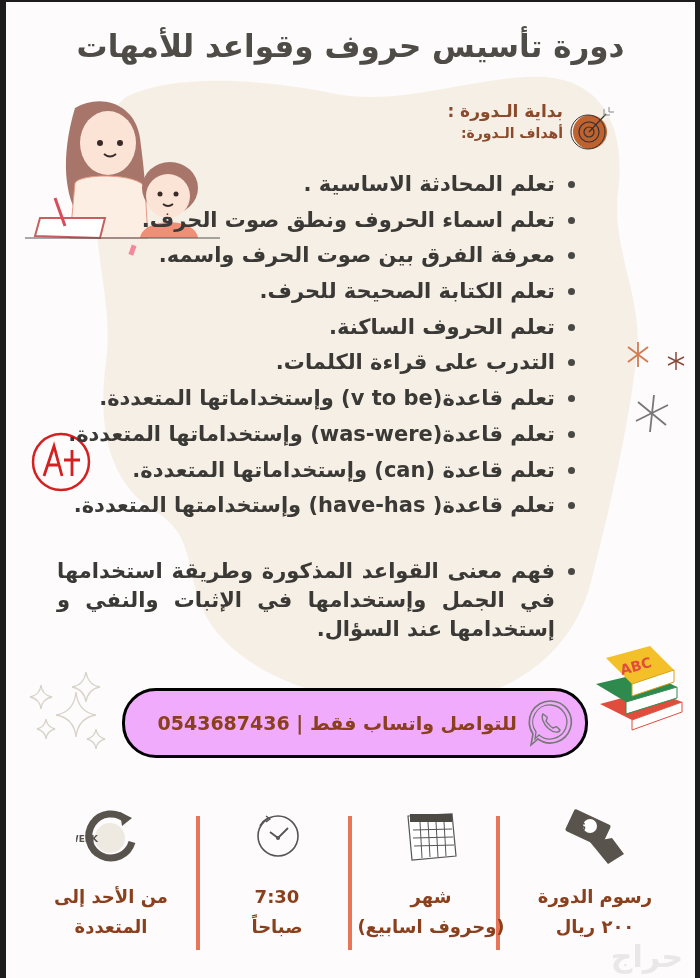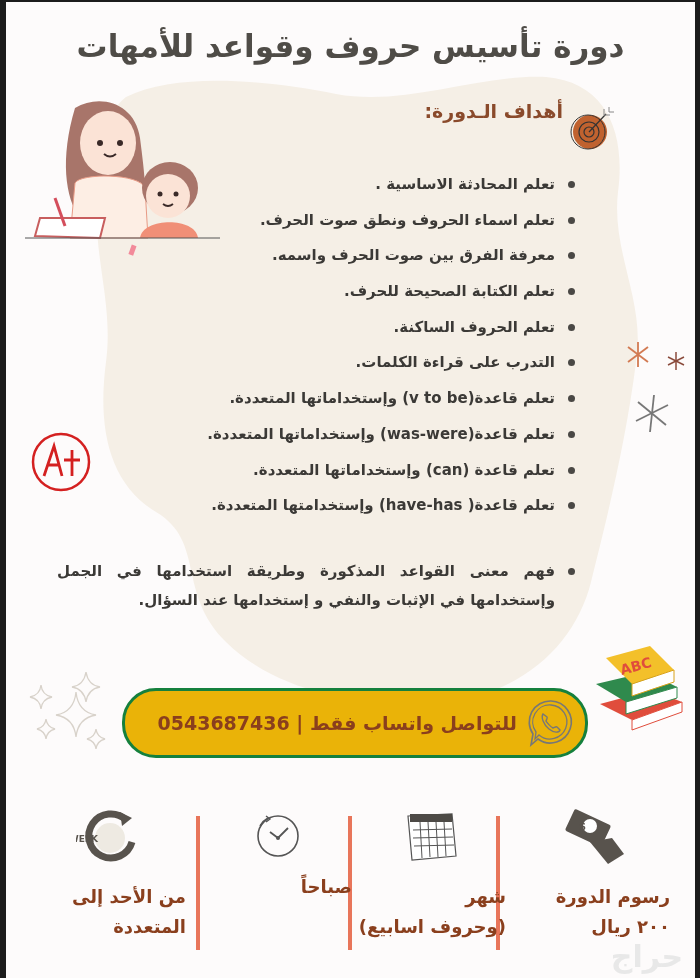--- a/index.html
+++ b/index.html
@@ -17,51 +17,51 @@
   .illus { position: absolute; left: 14px; top: 86px; width: 210px; height: 175px; }
   .aplus { position: absolute; left: 22px; top: 430px; width: 66px; height: 60px; }
   .stars-r { position: absolute; left: 618px; top: 335px; width: 72px; height: 100px; }
   .books { position: absolute; left: 586px; top: 640px; width: 95px; height: 90px; }
   .sparkles { position: absolute; left: 20px; top: 665px; width: 90px; height: 90px; }
 
   .goals-head {
     position: absolute; right: 132px; top: 98px; direction: rtl; text-align: right;
     color: #8a4a2b; font-weight: bold; font-size: 17px; line-height: 22px;
   }
-  .goals-head .l2 { font-size: 19px; }
+  .goals-head .l2 { font-size: 14px; }
   .target-icon { position: absolute; left: 560px; top: 104px; width: 50px; height: 44px; }
 
   .goals-list {
     position: absolute; right: 118px; top: 170px; width: 520px; direction: rtl;
-    list-style: none; color: #3b3936; font-weight: bold; font-size: 15px;
+    list-style: none; color: #3b3936; font-weight: bold; font-size: 21px;
   }
   .goals-list li { position: relative; padding-right: 22px; height: 35.7px; line-height: 24px; white-space: nowrap; }
   .goals-list li::before {
     content: ""; position: absolute; right: 2px; top: 9px; width: 7px; height: 7px;
     border-radius: 50%; background: #4a4845;
   }
   .goals-list li.multi { white-space: normal; height: auto; line-height: 29px; text-align: justify; padding-left: 0; margin-top: 28px; }
   .goals-list li.multi::before { top: 11px; }
 
   .contact {
     position: absolute; left: 116px; top: 686px; width: 466px; height: 70px;
-    border: 3px solid #15803d; border-radius: 34px; background: #eab308;
+    border: 3px solid #000000; border-radius: 34px; background: #f0abfc;
     display: flex; align-items: center; justify-content: flex-end; direction: ltr;
     padding-right: 8px;
   }
   .contact-text {
     font-size: 19px; font-weight: bold; color: #8a3f1d; direction: rtl; margin-right: 8px; white-space: nowrap;
   }
   .wa-icon { width: 52px; height: 52px; }
 
   .info { position: absolute; left: 0; top: 800px; width: 689px; height: 170px; }
   .divider { position: absolute; top: 14px; width: 4px; height: 134px; background: #e8755a; }
   .col { position: absolute; top: 0; width: 150px; text-align: center; direction: rtl; }
   .col .ico { display: block; margin: 0 auto; height: 70px; width: 70px; }
-  .col .t1, .col .t2 { display: block; font-size: 18px; font-weight: bold; color: #8a3f1d; line-height: 30px; white-space: nowrap; text-align: right; }
+  .col .t1, .col .t2 { display: block; font-size: 18px; font-weight: bold; color: #8a3f1d; line-height: 30px; white-space: nowrap; }
   .col .t1 { margin-top: 10px; }
   .watermark {
     position: absolute; right: 12px; bottom: 4px; font-size: 30px; color: #e8e8e8; font-weight: bold;
     direction: rtl; letter-spacing: -1px;
   }
 </style>
 </head>
 <body>
 
 <div class="poster">
@@ -129,20 +129,21 @@
     <path d="M8,62 L60,48 L90,60 L40,78 Z" fill="#e04d3c"></path>
     <path d="M40,78 L90,60 L90,70 L40,88 Z" fill="#fff" stroke="#e04d3c"></path>
     <path d="M4,42 L55,30 L85,45 L34,60 Z" fill="#2f8a4d"></path>
     <path d="M34,60 L85,45 L85,56 L34,72 Z" fill="#fff" stroke="#2f8a4d"></path>
     <path d="M14,16 L58,4 L82,28 L40,42 Z" fill="#f3c02a"></path>
     <path d="M40,42 L82,28 L82,40 L40,54 Z" fill="#fff" stroke="#d9a21a"></path>
     <text x="28" y="30" font-size="14" font-weight="bold" fill="#e04d3c" transform="rotate(-15 40 25)">ABC</text>
   </svg>
 
   <div class="goals-head">
+    <div>بداية الـدورة :</div>
     <div class="l2">أهداف الـدورة:</div>
   </div>
   <svg class="target-icon" viewBox="0 0 50 44">
     <circle cx="24" cy="26" r="17" fill="#c0622f"></circle>
     <circle cx="22" cy="26" r="17" fill="none" stroke="#333" stroke-width="1"></circle>
     <circle cx="23" cy="26" r="10" fill="none" stroke="#333" stroke-width="1.2"></circle>
     <circle cx="23" cy="26" r="5" fill="none" stroke="#333" stroke-width="1.2"></circle>
     <line x1="23" y1="26" x2="40" y2="8" stroke="#333" stroke-width="1.2"></line>
     <path d="M38,3 L38,9 L44,9 M43,1 L43,6 L48,6" stroke="#888" stroke-width="1" fill="none"></path>
   </svg>
@@ -205,20 +206,21 @@
     <div class="divider" style="left:342px;"></div>
 
     <div class="col" style="left:196px;">
       <svg class="ico" viewBox="0 0 70 70">
         <circle cx="36" cy="34" r="20" fill="none" stroke="#555" stroke-width="1.6"></circle>
         <path d="M18,24 A20,20 0 0 1 26,16" fill="none" stroke="#555" stroke-width="1.6"></path>
         <path d="M24,14 L28,17 L24,20" fill="none" stroke="#555" stroke-width="1.4"></path>
         <path d="M28,30 L36,36 L46,26" fill="none" stroke="#555" stroke-width="1.8"></path>
         <circle cx="36" cy="36" r="2" fill="#555"></circle>
       </svg>
+      <span class="t1">7:30</span>
       <span class="t2">صباحاً</span>
     </div>
     <div class="divider" style="left:190px;"></div>
 
     <div class="col" style="left:30px;">
       <svg class="ico" viewBox="0 0 70 70">
         <path d="M50,18 A22,22 0 1 0 56,40" fill="none" stroke="#58534d" stroke-width="7"></path>
         <path d="M44,10 L56,16 L46,24 Z" fill="#58534d"></path>
         <circle cx="34" cy="36" r="15" fill="#eeeae2"></circle>
         <text x="22" y="40" font-size="9" font-weight="bold" fill="#58534d">WEEK</text>

